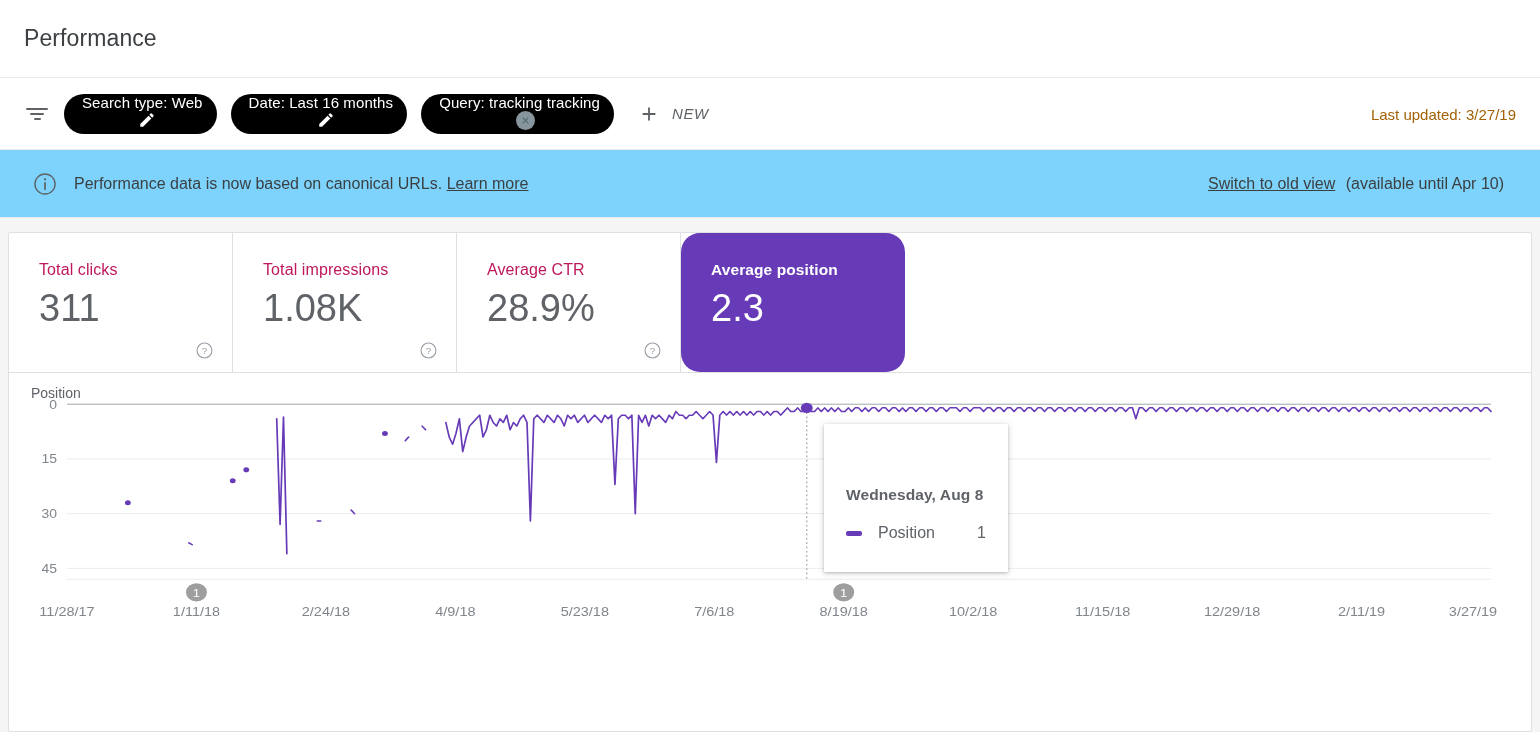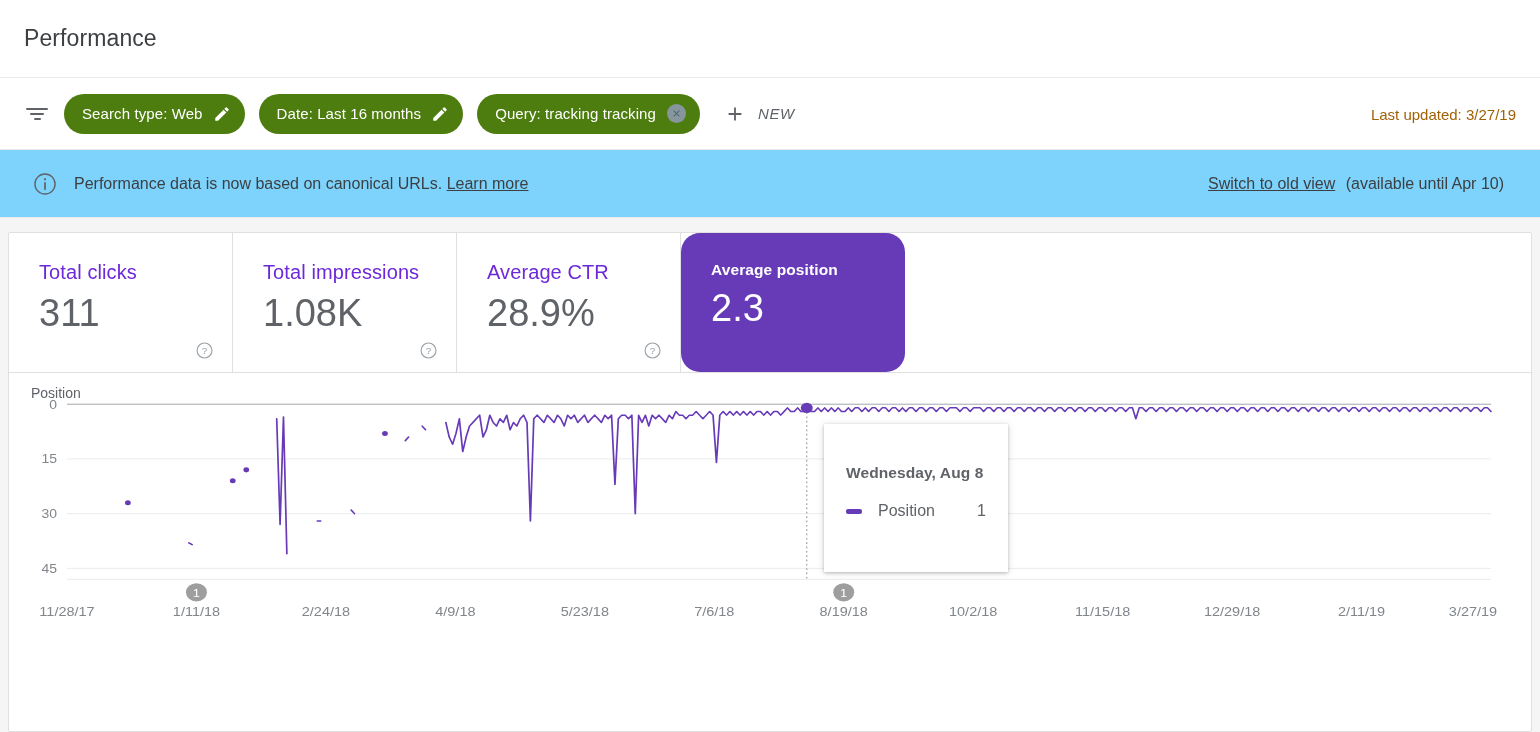--- a/index.html
+++ b/index.html
@@ -45,26 +45,27 @@
   .filter-icon i { display:block; background:#5f6368; height:2px; border-radius:1px; }
   .filter-icon i:nth-child(1){ width:22px; }
   .filter-icon i:nth-child(2){ width:14px; }
   .filter-icon i:nth-child(3){ width:7px; }
 
   .chip {
     display: inline-flex; align-items: center;
     height: 40px;
     padding: 0 14px 0 18px;
     border-radius: 20px;
-    background: #4d7c0f;
+    background: #000000;
     color: #fff;
     font-size: 15px;
     margin-right: 14px;
     cursor: pointer;
     white-space: nowrap;
+    flex-direction: column;
   }
   .chip-label { letter-spacing: .1px; }
   .pencil-icon {
     width: 18px; height: 18px; margin-left: 10px;
     display:inline-block; position: relative;
   }
   .pencil-icon svg { display:block; }
   .chip-close {
     width: 19px; height: 19px; margin-left: 11px;
     border-radius: 50%;
@@ -135,21 +136,21 @@
     border-bottom: 1px solid #e0e0e0;
   }
   .metric {
     width: 224px;
     padding: 28px 0 0 30px;
     border-right: 1px solid #e0e0e0;
     position: relative;
     cursor: pointer;
   }
   .metric .m-label {
-    font-size: 20px; color: #6d28d9; letter-spacing: .1px;
+    font-size: 16px; color: #be185d; letter-spacing: .1px;
   }
   .metric .m-value {
     font-size: 38px; color: #5f6368; font-weight: 400;
     margin-top: 10px; line-height: 1;
   }
   .metric.active {
     background: #673ab7;
     border-right: none;
     border-radius: 19px;
   }
@@ -180,20 +181,21 @@
     left: 815px; top: 51px;
     width: 184px; height: 148px;
     background: #fff;
     box-shadow: 0 1px 3px rgba(0,0,0,.22), 0 1px 8px rgba(0,0,0,.12);
     z-index: 20;
     padding: 40px 22px 0 22px;
   }
   .tt-date {
     font-size: 15.5px; color: #5f6368; font-weight: bold;
     letter-spacing: .1px;
+    margin-top: 22px;
   }
   .tt-row {
     display: flex; align-items: center;
     margin-top: 20px;
   }
   .tt-swatch {
     width: 16px; height: 5px; border-radius: 2px;
     background: #673ab7; margin-right: 16px; flex:none;
   }
   .tt-name { font-size: 16px; color: #5f6368; }

